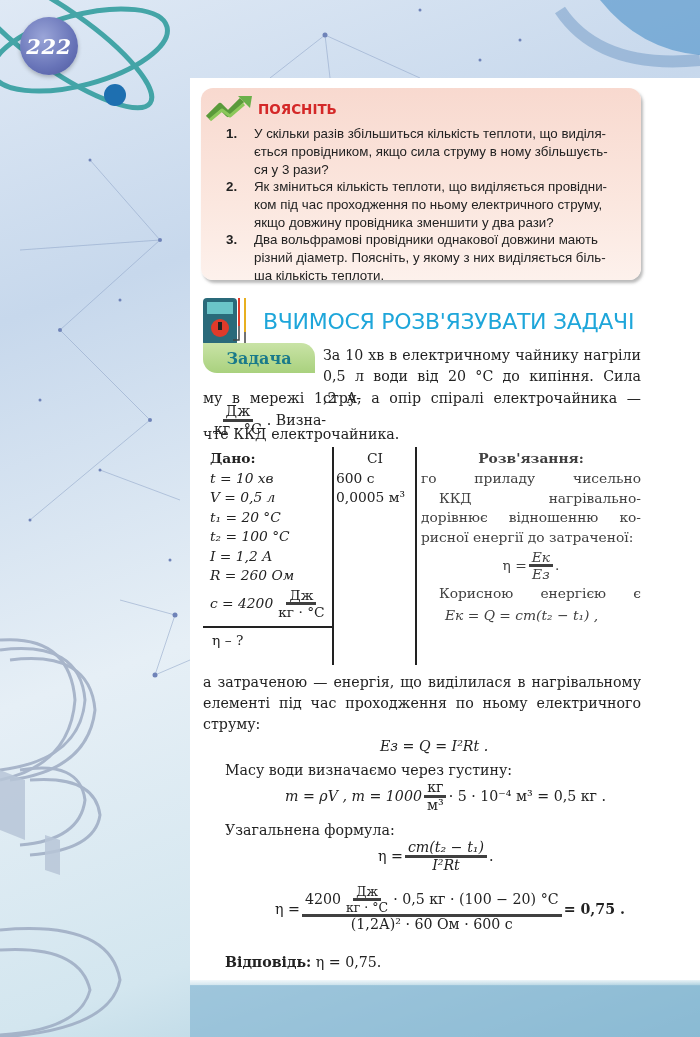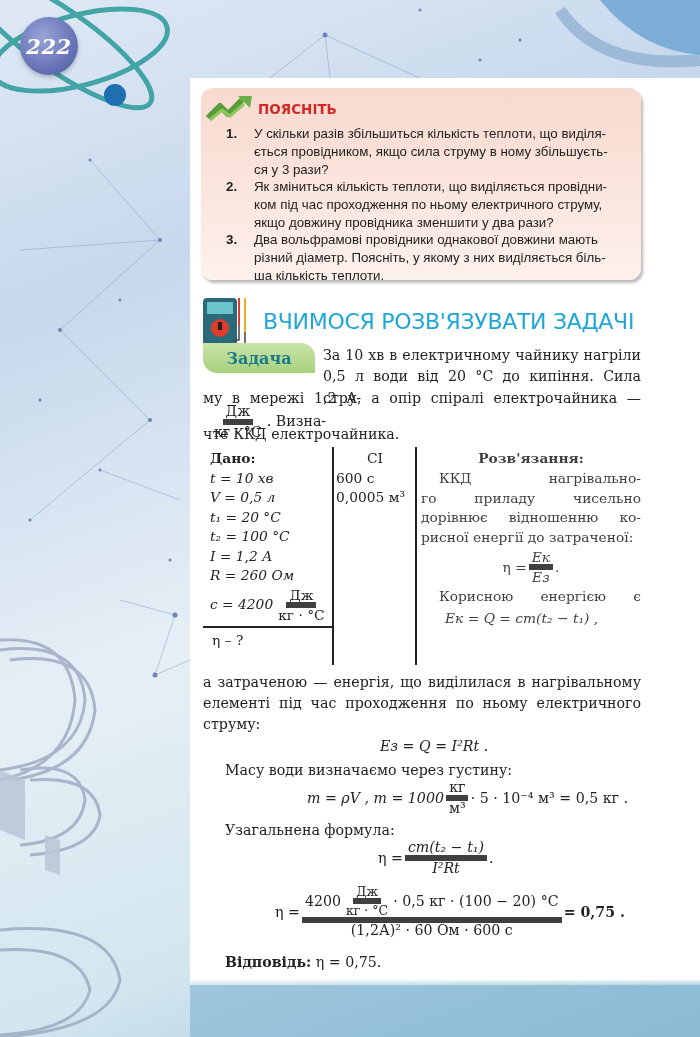--- a/index.html
+++ b/index.html
@@ -50,21 +50,21 @@
   .task-badge {
     position: absolute; left: 203px; top: 343px; width: 112px; height: 30px;
     border-radius: 0 14px 0 14px;
     background: linear-gradient(180deg, #c9e3a6 0%, #a9d17e 100%);
     display: flex; align-items: center; justify-content: center;
   }
   .task-badge span { font-family: "DejaVu Serif", serif; font-weight: bold; font-size: 16px; color: #1a7a8a; }
   .ptext { position: absolute; font-size: 14.2px; line-height: 21.5px; color: #222; }
   .just { text-align: justify; text-align-last: justify; }
   .frac { display: inline-flex; flex-direction: column; align-items: center; vertical-align: middle; line-height: 1.05; margin: 0 2px; }
-  .frac .num { border-bottom: 6px solid #404040; padding: 0 3px; }
+  .frac .num { border-bottom: 3px solid #404040; padding: 0 3px; }
   .frac .den { padding: 0 3px; }
   .given-col { position: absolute; left: 210px; top: 449px; width: 125px; font-size: 13.8px; line-height: 19.5px; color: #222; }
   .si-col { position: absolute; left: 336px; top: 449px; width: 78px; font-size: 13.8px; line-height: 19.5px; color: #222; }
   .vline { position: absolute; width: 1.5px; background: #222; }
   .hline { position: absolute; height: 1.5px; background: #222; }
   .sol-col { position: absolute; left: 421px; top: 449px; width: 220px; font-size: 13.8px; line-height: 19.8px; color: #404040; }
   .center { text-align: center; }
   .formula { position: absolute; font-size: 14.2px; color: #222; }
   .bold { font-weight: bold; }
 </style>
@@ -216,22 +216,22 @@
 
 <div class="si-col">
   <div class="center">СІ</div>
   <div>600 с</div>
   <div>0,0005 м³</div>
 </div>
 <div class="vline" style="left:415px; top:447px; height:218px;"></div>
 
 <div class="sol-col">
   <div class="center bold">Розв'язання:</div>
+  <div class="just">го приладу чисельно</div>
   <div class="just" style="text-indent:18px;">ККД нагрівально-</div>
-  <div class="just">го приладу чисельно</div>
   <div class="just">дорівнює відношенню ко-</div>
   <div>рисної енергії до затраченої:</div>
   <div style="display:flex; justify-content:center; align-items:center; margin:2px 0;">
     <span>η =</span>
     <span class="frac" style="font-style:italic;">
       <span class="num">Eк</span>
       <span class="den">Eз</span>
     </span>
     <span>.</span>
   </div>
@@ -240,21 +240,21 @@
 </div>
 
 <div class="ptext just" style="left:203px; top:672px; width:438px;">а затраченою — енергія, що виділилася в нагрівальному</div>
 <div class="ptext just" style="left:203px; top:693px; width:438px;">елементі під час проходження по ньому електричного</div>
 <div class="ptext" style="left:203px; top:714px;">струму:</div>
 
 <div class="formula" style="left:380px; top:738px; font-style:italic;">Eз = Q = I²Rt .</div>
 
 <div class="ptext" style="left:225px; top:760px;">Масу води визначаємо через густину:</div>
 
-<div class="formula" style="left:285px; top:780px; display:flex; align-items:center;margin-left:22px;">
+<div class="formula" style="left:285px; top:780px; display:flex; align-items:center;">
   <span style="font-style:italic;">m = ρV ,  m = 1000</span>
   <span class="frac">
     <span class="num">кг</span>
     <span class="den">м³</span>
   </span>
   <span>· 5 · 10⁻⁴ м³ = 0,5 кг .</span>
 </div>
 
 <div class="ptext" style="left:225px; top:820px;">Узагальнена формула:</div>
 

